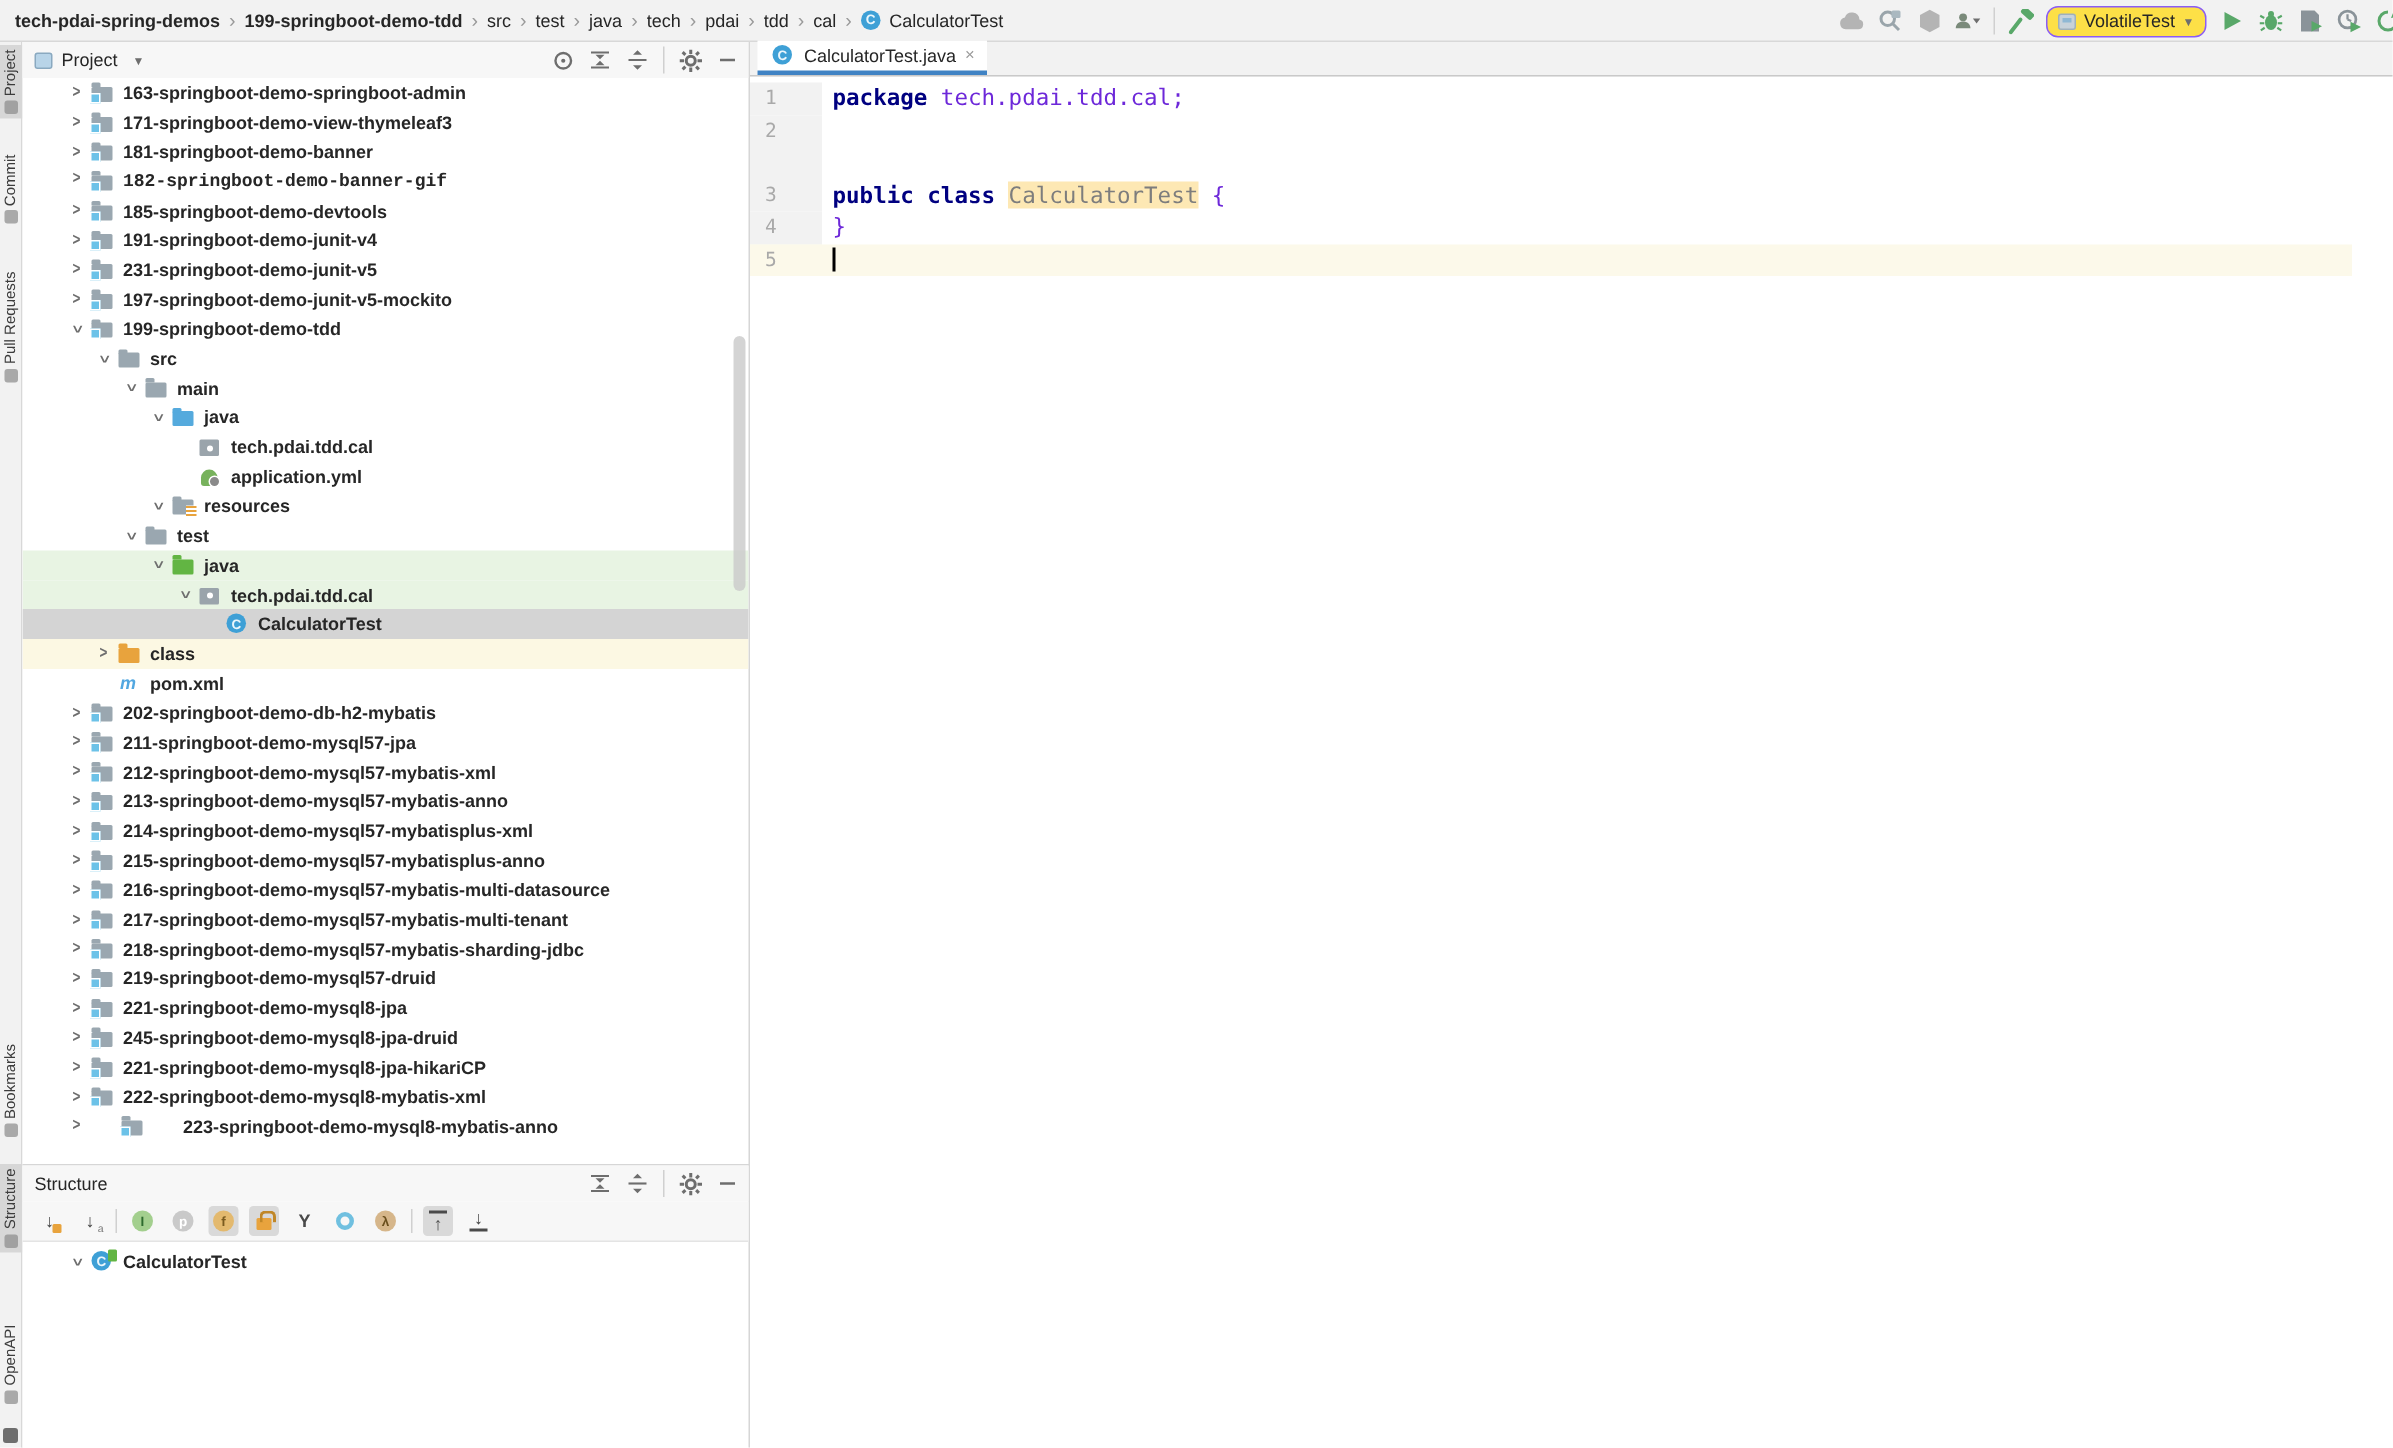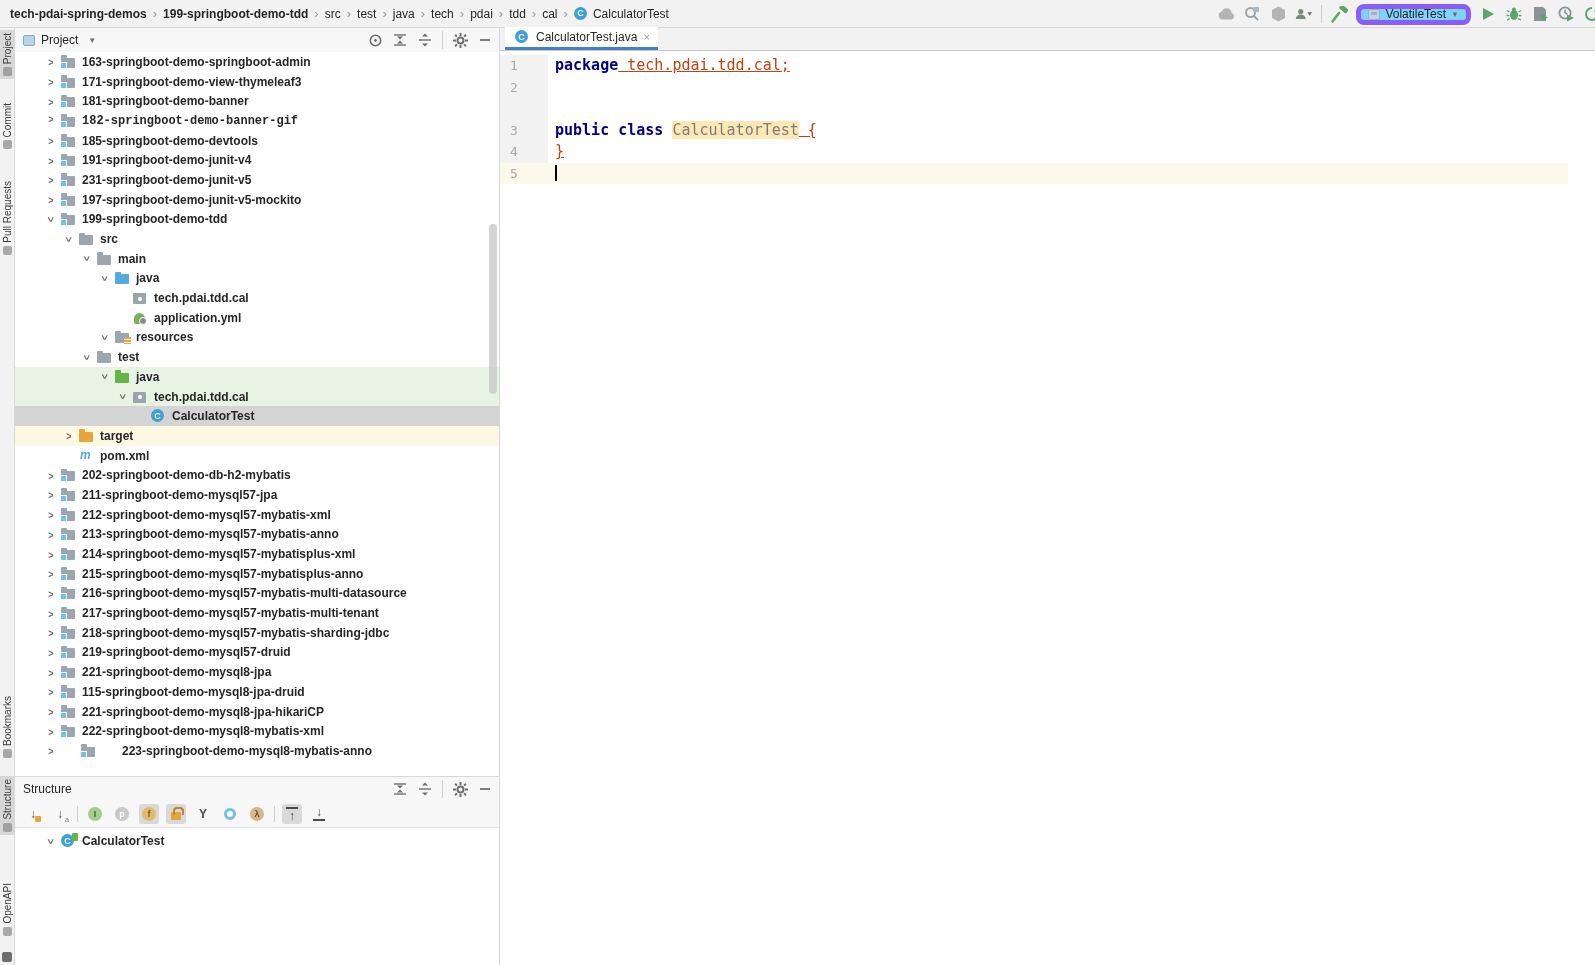--- a/index.html
+++ b/index.html
@@ -10,22 +10,22 @@
   .topbar { position:absolute; left:0; top:0; width:1595px; height:28px;
     background:#f2f2f2; border-bottom:1px solid #d8d8d8; display:flex; align-items:center; }
   .crumbs { display:flex; align-items:center; padding-left:8px; white-space:nowrap;text-align:center; }
   .crumb { font-size:12px; color:#262626; padding:0 2px; cursor:default; }
   .crumb.bold { font-weight:bold; }
   .crumb-sep { color:#9a9a9a; font-size:13px; padding:0 4px; }
   .crumb-sep::before { content:"›"; }
   .top-actions { position:absolute; right:6px; top:0; height:28px; display:flex; align-items:center; gap:8px; }
   .tb-icon { width:18px; height:18px; display:flex; align-items:center; justify-content:center; }
   .tb-sep { width:1px; height:18px; background:#d0d0d0; }
-  .run-combo { display:flex; align-items:center; gap:5px; background:#7dd3fc;
-    border:5px solid #8b5cf6; border-radius:8px; height:21px; padding:0 7px; font-size:12px; color:#262626; }
+  .run-combo { display:flex; align-items:center; gap:5px; background:#fde047;
+    border:1px solid #8b5cf6; border-radius:8px; height:21px; padding:0 7px; font-size:12px; color:#262626; }
   .combo-ic { width:12px; height:11px; background:#c7d2da; border:1px solid #9fb0bc; border-radius:2px; position:relative; }
   .combo-ic::after { content:""; position:absolute; left:2px; top:2px; right:2px; height:3px; background:#8fb8d4; }
   .combo-arrow { color:#6e6e6e; font-size:8px; }
   .play-tri { width:0; height:0; border-left:11px solid #59a869; border-top:6.5px solid transparent; border-bottom:6.5px solid transparent; }
 
   
   .stripe { position:absolute; left:0; top:28px; width:15px; height:937px; background:#f2f2f2; border-right:1px solid #d8d8d8; }
   .stripe-tab { position:absolute; left:0; width:15px; display:flex; flex-direction:column; align-items:center; gap:3px; padding:3px 0; }
   .stripe-tab.active { background:#d7d7d7; }
   .stripe-label { writing-mode:vertical-rl; transform:rotate(180deg); font-size:10px; color:#3c3c3c; white-space:nowrap; }
@@ -95,21 +95,21 @@
   .tab-close { color:#9a9a9a; font-size:11px; cursor:pointer; }
   .tab-close::before { content:"×"; }
   .code-area { position:absolute; left:0; top:23px; right:0; bottom:0; padding-top:4px;
     font-family:"DejaVu Sans Mono","Liberation Mono",monospace; }
   .code-line { display:flex; height:21.5px; width:1068px; }
   .code-line.current { background:#fcf9ea; }
   .gutter-cell { width:48px; flex:none; background:#f2f2f2; color:#a9a9a9; font-size:13px; padding-left:10px; line-height:21.5px; }
   .code-line.current .gutter-cell { background:inherit; }
   .code-text { padding-left:7px; font-size:15px; line-height:21.5px; color:#000; white-space:pre; }
   .seg-kw { color:#000080; font-weight:bold; }
-  .seg-pl { color:#c2410c;text-decoration:underline; }
+  .seg-pl { color:#6d28d9; }
   .seg-hl { background:#fde8b4; color:#7d7d7d; }
   .caret { display:inline-block; width:2px; height:16px; background:#000; vertical-align:middle; }
 
   .switcher { position:absolute; left:2px; bottom:3px; width:10px; height:10px; background:#6e6e6e; border-radius:2px; }
   svg { display:block; }
 </style>
 </head>
 <body>
 
 <div class="topbar">
@@ -435,21 +435,21 @@
         <span class="ticon ti-class">
           <span class="c-base"></span>
         </span>
         <span class="tlabel">CalculatorTest</span>
       </div>
       <div class="trow yellow" style="height: 19.7px; padding-left: 46px;">
         <span class="chev c"></span>
         <span class="ticon ti-excluded-folder">
           <span class="f-base"></span>
         </span>
-        <span class="tlabel">target</span>
+        <span class="tlabel">class</span>
       </div>
       <div class="trow" style="height: 19.7px; padding-left: 46px;">
         <span class="chev"></span>
         <span class="ticon ti-maven">
           <span class="m-base"></span>
         </span>
         <span class="tlabel">pom.xml</span>
       </div>
       <div class="trow" style="height: 19.7px; padding-left: 28px;">
         <span class="chev c"></span>
@@ -538,21 +538,21 @@
           <span class="f-badge"></span>
         </span>
         <span class="tlabel">221-springboot-demo-mysql8-jpa</span>
       </div>
       <div class="trow" style="height: 19.7px; padding-left: 28px;">
         <span class="chev c"></span>
         <span class="ticon ti-module">
           <span class="f-base"></span>
           <span class="f-badge"></span>
         </span>
-        <span class="tlabel">115-springboot-demo-mysql8-jpa-druid</span>
+        <span class="tlabel">245-springboot-demo-mysql8-jpa-druid</span>
       </div>
       <div class="trow" style="height: 19.7px; padding-left: 28px;">
         <span class="chev c"></span>
         <span class="ticon ti-module">
           <span class="f-base"></span>
           <span class="f-badge"></span>
         </span>
         <span class="tlabel">221-springboot-demo-mysql8-jpa-hikariCP</span>
       </div>
       <div class="trow" style="height: 19.7px; padding-left: 28px;">

